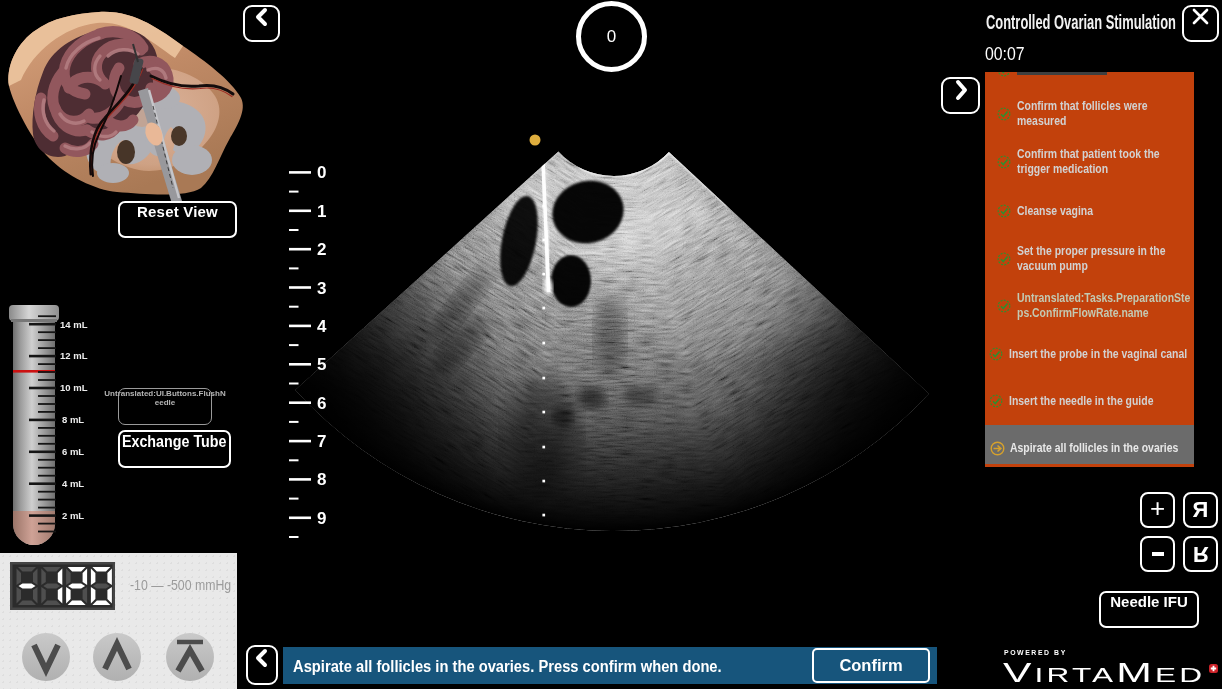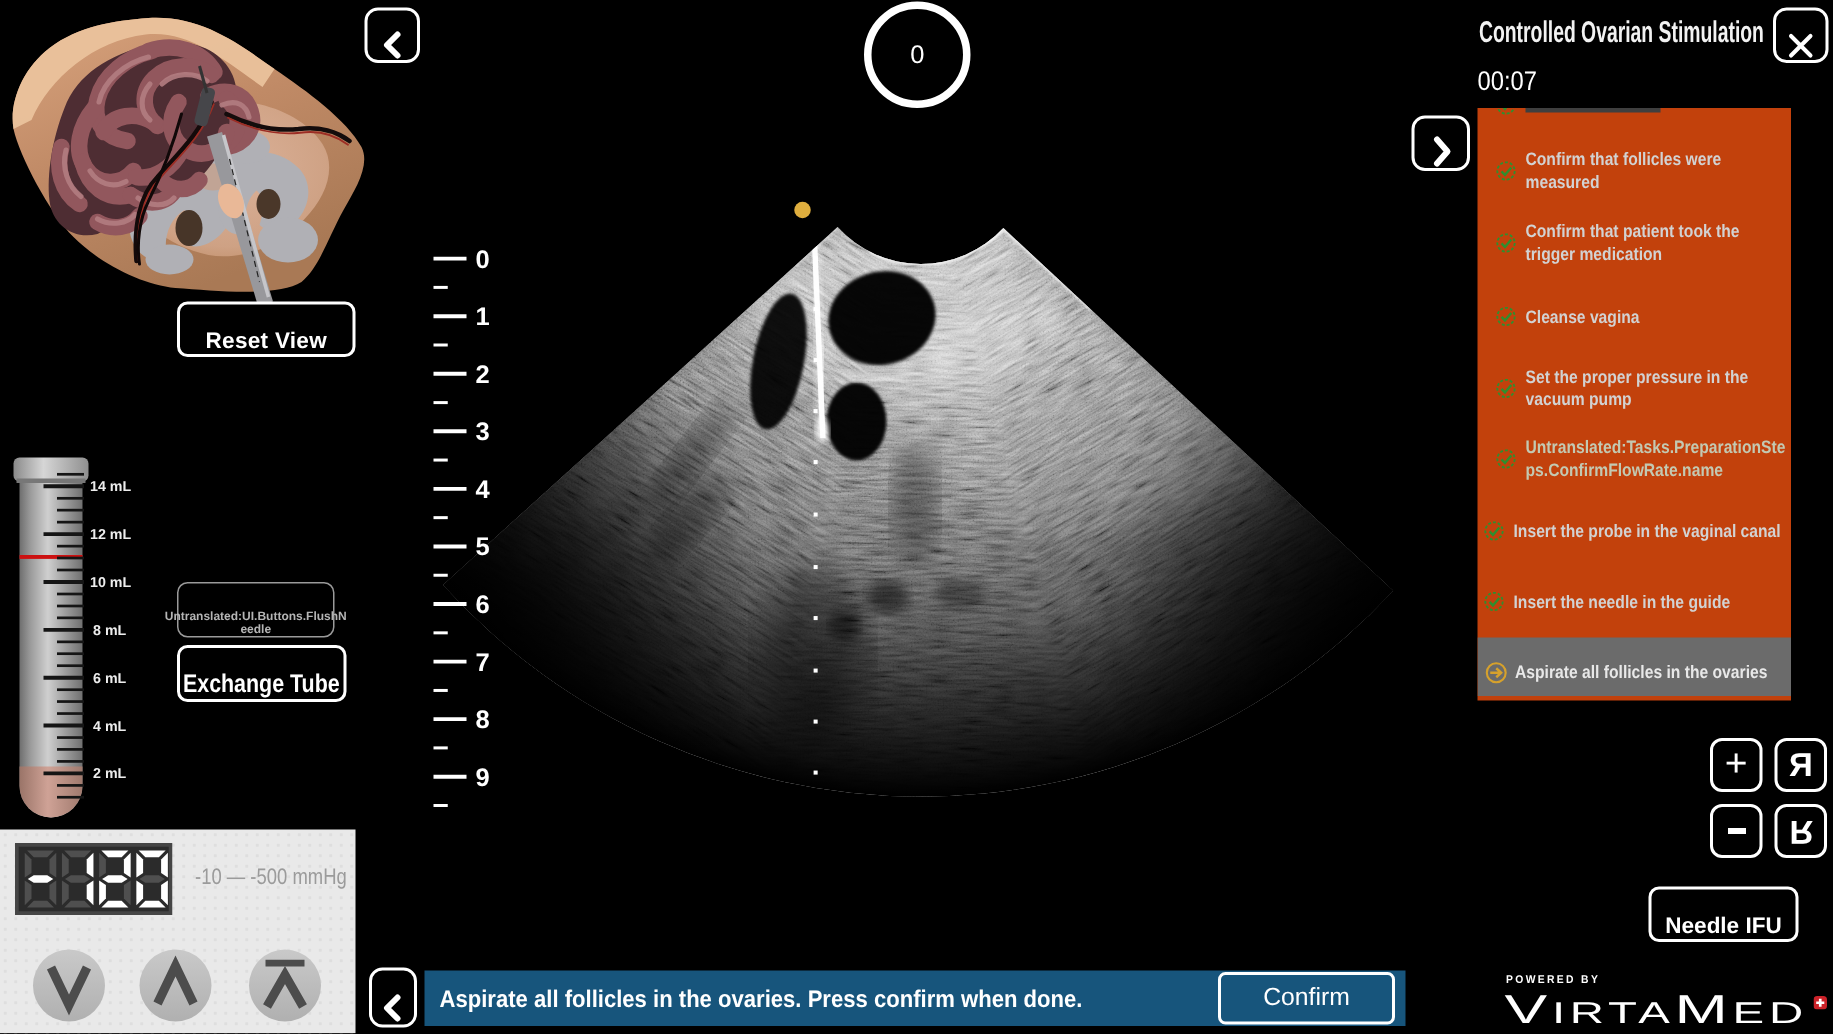--- a/index.html
+++ b/index.html
@@ -1,20 +1,20 @@
 <!DOCTYPE html>
 <html><head>
 <meta charset="utf-8">
 <style>
   html,body{margin:0;padding:0;background:#000;}
   #root{position:relative;width:1222px;height:689px;background:#000;overflow:hidden;
         font-family:"Liberation Sans",sans-serif;}
   .abs{position:absolute;}
   .btn{position:absolute;box-sizing:border-box;border:2px solid #fff;border-radius:9px;
-       background:#000;color:#fff;display:flex;align-items:flex-end;justify-content:center;}
+       background:#000;color:#fff;display:flex;align-items:flex-start;justify-content:center;}
   .gbtn{position:absolute;box-sizing:border-box;border:2px solid #fff;border-radius:8px;
        background:#000;color:#fff;display:flex;align-items:center;justify-content:center;}
 </style>
 </head>
 <body>
 <div id="root">
 
 <svg class="abs" style="left:5px;top:8px" width="245" height="200" viewBox="0 0 245 200">
  <defs>
   <linearGradient id="skin" x1="0" y1="0" x2="0.5" y2="1">
@@ -172,21 +172,21 @@
   <text x="60" y="27.5">14 mL</text>
   <text x="60" y="59.4">12 mL</text>
   <text x="60" y="91.3">10 mL</text>
   <text x="62" y="123.2">8 mL</text>
   <text x="62" y="155.1">6 mL</text>
   <text x="62" y="187.0">4 mL</text>
   <text x="62" y="218.9">2 mL</text>
  </g>
 </svg>
 
-<div class="btn" style="left:118px;top:388px;width:105px;height:37px;border:1.5px solid #9a9a9a;border-radius:7px">
+<div class="btn" style="left:118px;top:388px;width:94px;height:37px;border:1.5px solid #9a9a9a;border-radius:7px">
  <span style="font-size:8px;font-weight:bold;color:#b5b5b5;text-align:center;line-height:9px">Untranslated:UI.Buttons.FlushN<br>eedle</span>
 </div>
 
 <div class="btn" style="left:118px;top:430px;width:113px;height:38px;border-radius:7px">
  <span style="font-size:17px;font-weight:bold;white-space:nowrap;transform:scaleX(0.84)">Exchange Tube</span>
 </div>
 
 <div class="abs" style="left:0;top:553px;width:237px;height:136px;background:#e9e9e9;
      background-image:radial-gradient(#dedede 1px, rgba(0,0,0,0) 1px);background-size:7px 7px;">
 
@@ -509,15 +509,15 @@
 </svg>
 
 <div class="btn" style="left:246px;top:645px;width:32px;height:40px">
  <svg width="18" height="22" viewBox="0 0 18 22">
         <path d="M12,4 L5,11 L12,18" fill="none" stroke="#fff" stroke-width="4" stroke-linecap="round" stroke-linejoin="round"></path>
       </svg>
 </div>
 <div class="abs" style="left:283px;top:647px;width:654px;height:37px;background:#17557c"></div>
 <div class="abs" style="left:293px;top:658px;font-size:16px;font-weight:bold;color:#fff;white-space:nowrap;transform:scaleX(0.92);transform-origin:left top">Aspirate all follicles in the ovaries. Press confirm when done.</div>
 <div class="abs" style="left:812px;top:648px;width:118px;height:35px;border:2px solid #fff;border-radius:5px;box-sizing:border-box;display:flex;align-items:center;justify-content:center">
- <span style="font-size:16.5px;font-weight:normal;color:#fff">Confirm</span>
+ <span style="font-size:16.5px;font-weight:bold;color:#fff">Confirm</span>
 </div>
 </div>
 
 </body></html>

